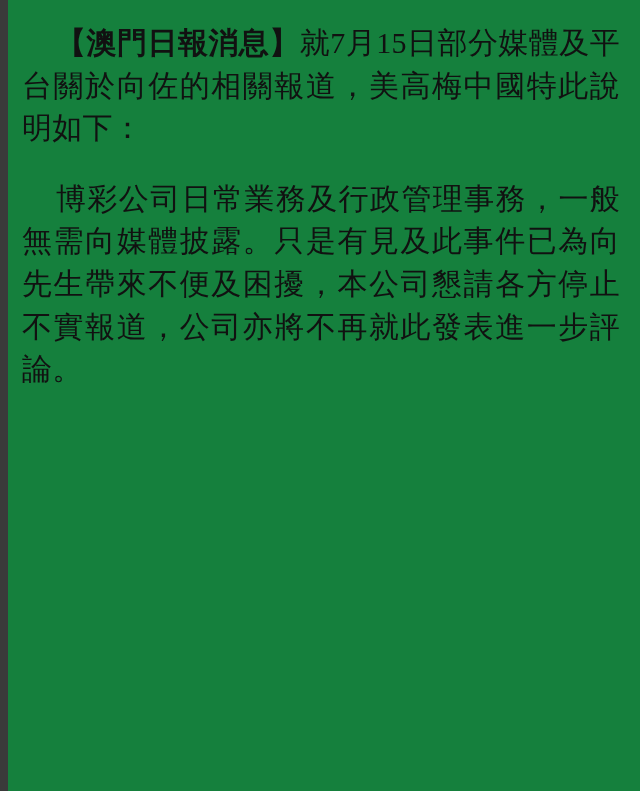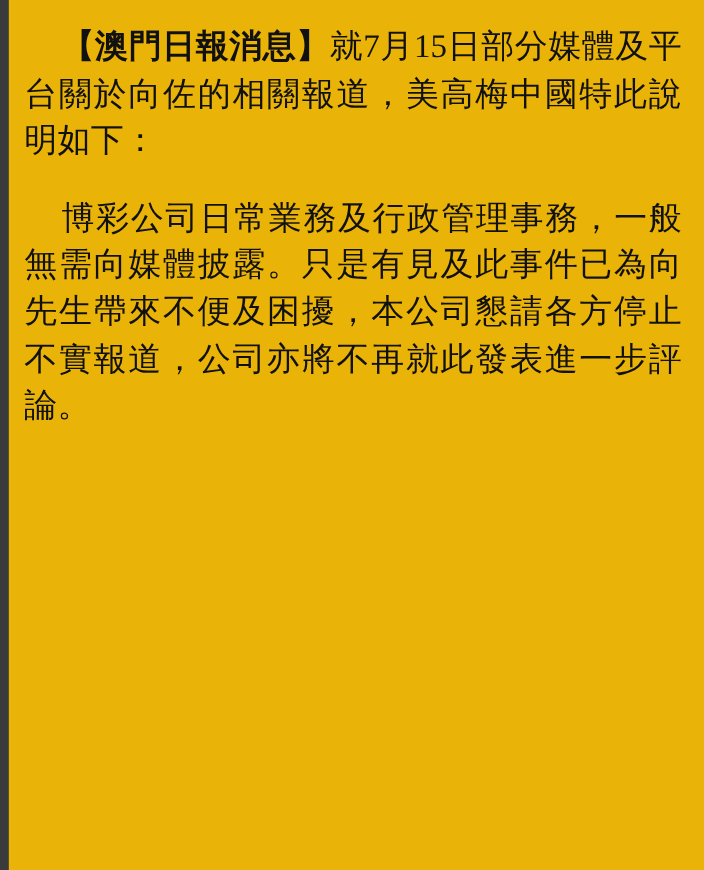--- a/index.html
+++ b/index.html
@@ -10,21 +10,21 @@
   body {
     width: 640px;
     height: 791px;
     overflow: hidden;
     font-family: "Liberation Serif", "DejaVu Serif", serif;
   }
   #page {
     position: relative;
     width: 640px;
     height: 791px;
-    background: #eab308;
+    background: #15803d;
     box-sizing: border-box;
   }
   
   #left-band {
     position: absolute;
     left: 0;
     top: 0;
     width: 8px;
     height: 791px;
     background: #3a3a3a;

